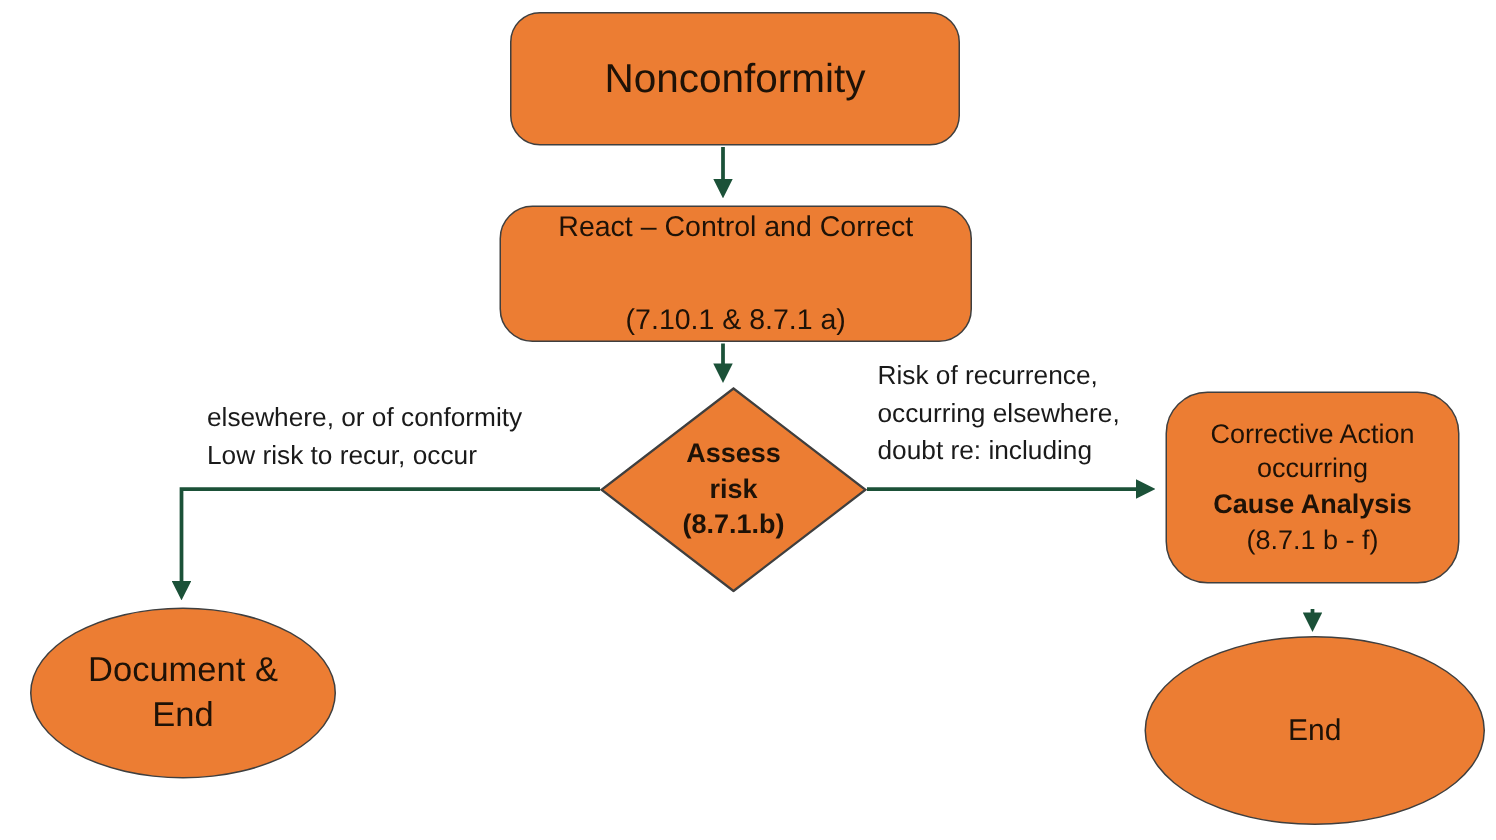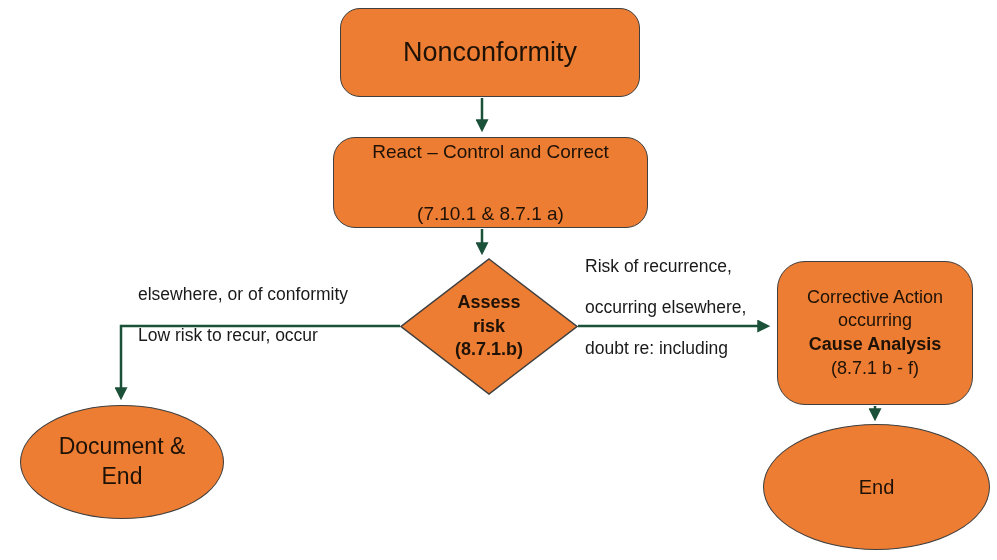--- a/index.html
+++ b/index.html
@@ -73,21 +73,21 @@
     color:var(--shape-text);
     font-size:18px;line-height:1.3;font-weight:bold;
   }
   .edge-label{
     position:absolute;
     color:var(--label-text);
     font-size:17.5px;
     line-height:25px;
     text-align:left;
   }
-  .edge-label div{white-space:nowrap;margin-top:16px;}
+  .edge-label div{white-space:nowrap;}
   .bold{font-weight:700;}
 </style>
 </head>
 <body>
 
 <div class="canvas">
 
   <svg class="edges-svg" viewBox="0 0 997 560">
     <defs>
       <marker id="arrowhead" viewBox="0 0 10 10" refX="7.5" refY="5" markerWidth="5.2" markerHeight="5.2" orient="auto-start-reverse">
@@ -125,21 +125,21 @@
     <div>elsewhere, or of conformity</div>
     <div>Low risk to recur, occur</div>
   </div>
 
   <div class="edge-label" style="left:585px;top:238px;">
     <div>Risk of recurrence,</div>
     <div>occurring elsewhere,</div>
     <div>doubt re: including</div>
   </div>
 
-  <div class="node corrective-box" style="left:777px;top:261px;width:196px;height:144px;">
+  <div class="node corrective-box" style="left:777px;top:261px;width:196px;height:128px;">
     <div>Corrective Action</div>
     <div>occurring</div>
     <div class="bold">Cause Analysis</div>
     <div>(8.7.1 b - f)</div>
   </div>
 
   <div class="node ellipse" style="left:20px;top:405px;width:204px;height:114px;">
     <div>Document &amp;</div>
     <div>End</div>
   </div>

